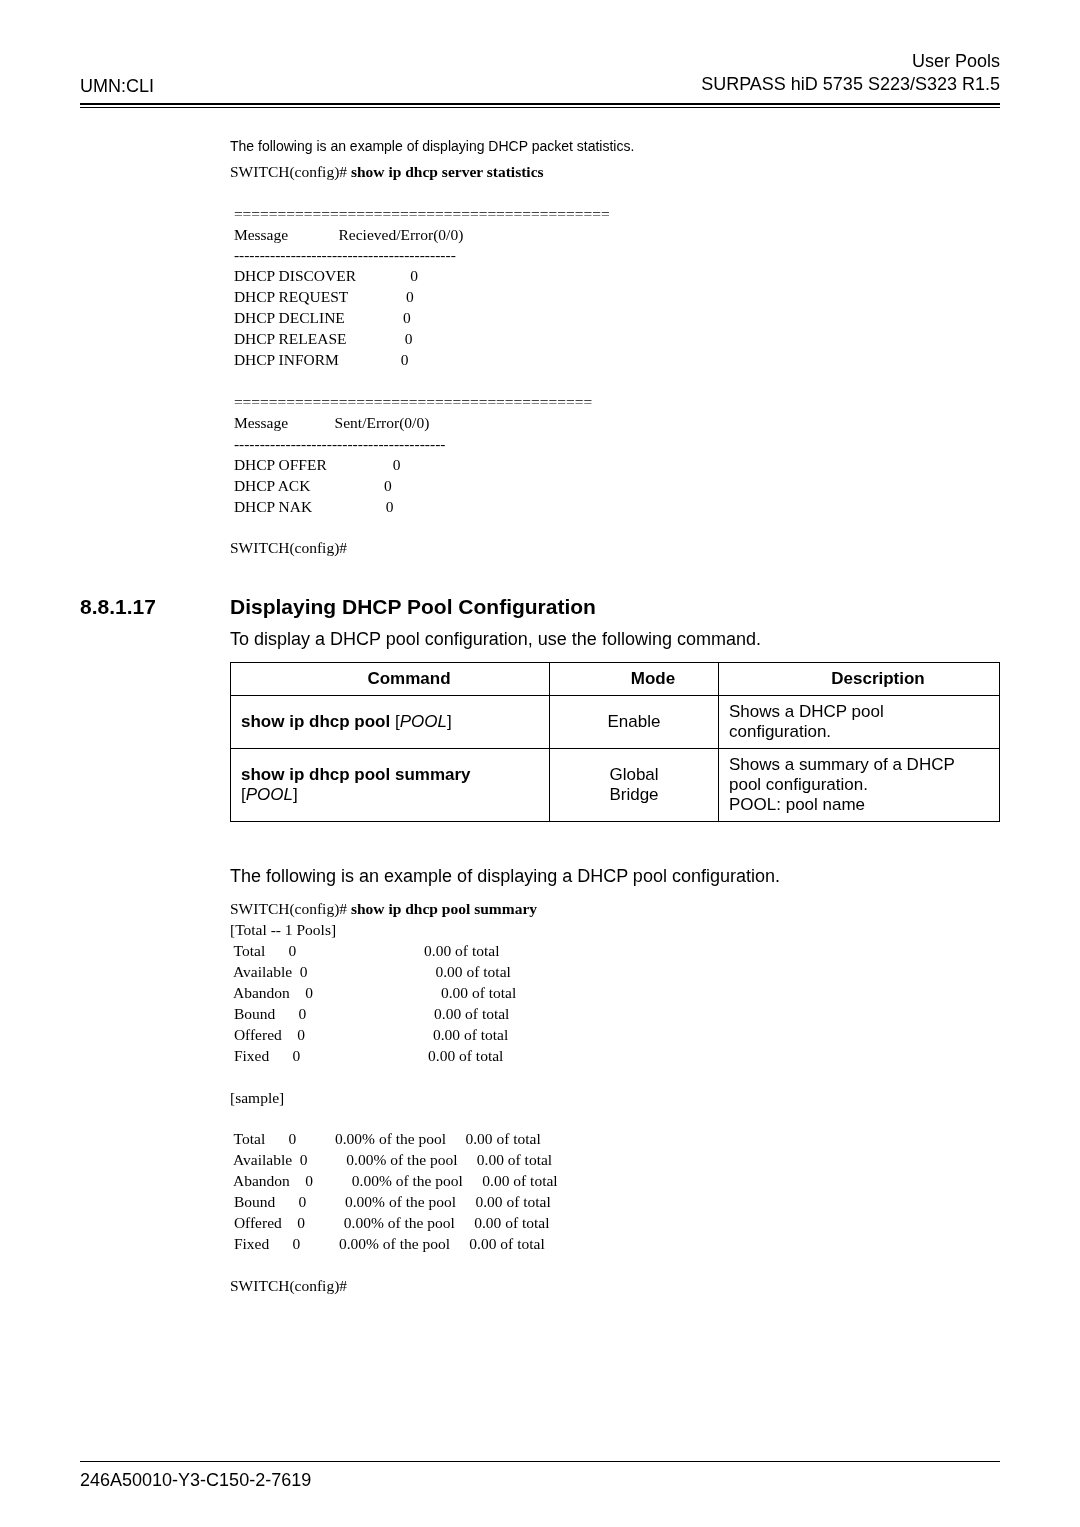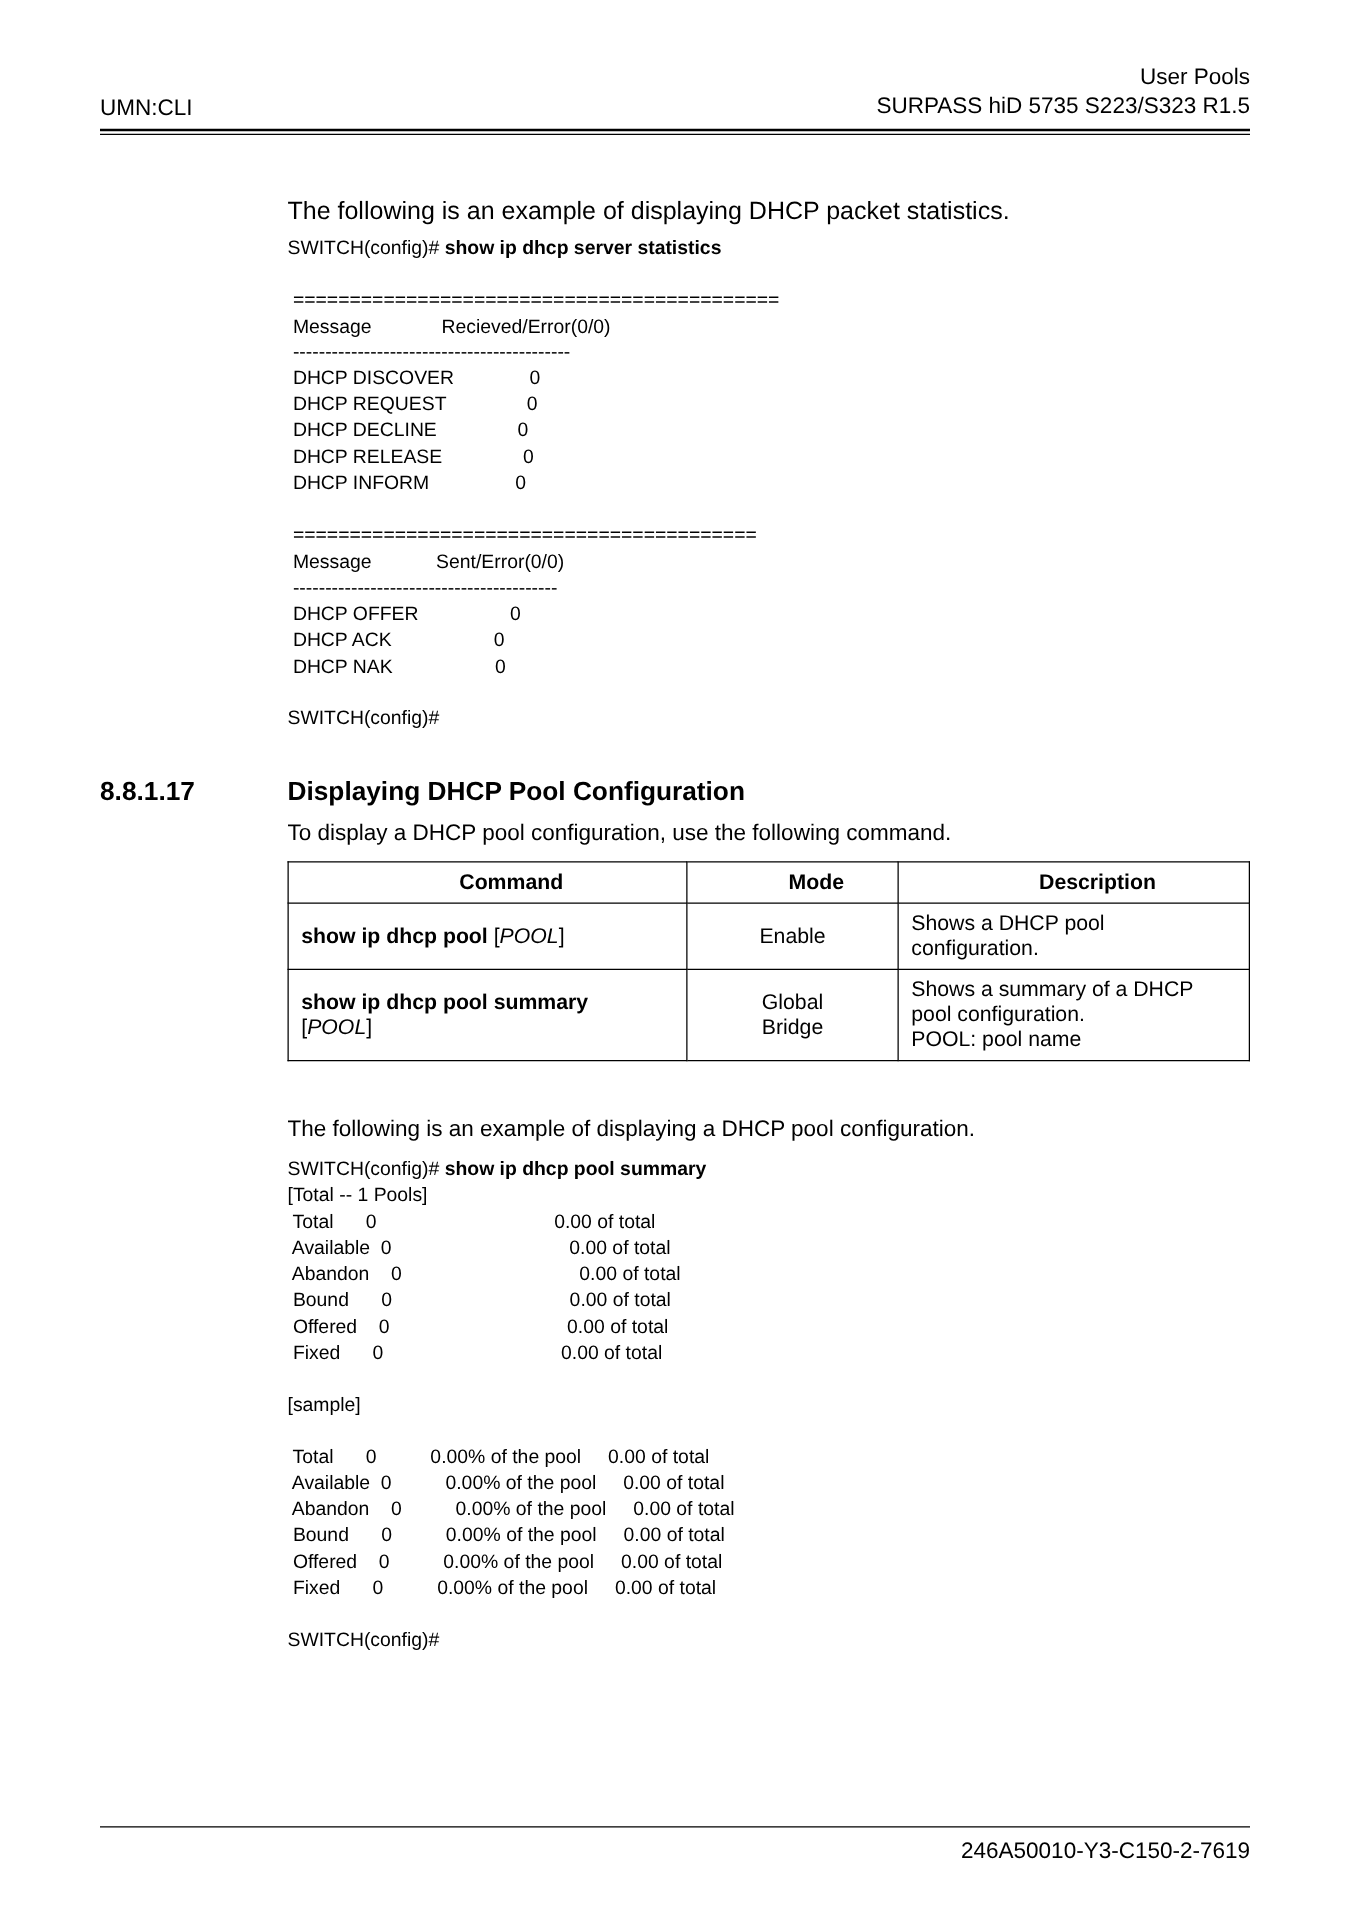--- a/index.html
+++ b/index.html
@@ -34,25 +34,25 @@
     text-align: right;
     font-size: 18px;
     line-height: 1.3;
   }
   .thinline {
     border-top: 1px solid #000;
     margin-top: 2px;
   }
   .body-text {
     margin-left: 150px;
-    margin-top: 50px;
-    font-size: 20px;
+    margin-top: 30px;
+    font-size: 14px;
   }
   pre.mono {
-    font-family: Liberation Sans, sans-serif;
+    font-family: Liberation Serif, serif;
     font-size: 15.5px;
     line-height: 1.35;
     white-space: pre;
     margin: 8px 0 8px 0;
     margin-left: 150px;
   }
   pre.mono .bold { font-weight: bold; }
   .section-row {
     display: flex;
     align-items: baseline;
@@ -94,21 +94,21 @@
   }
   .ital { font-style: italic; }
   .footer {
     position: absolute;
     bottom: 36px;
     left: 80px;
     right: 80px;
     border-top: 1px solid #000;
     padding-top: 8px;
     display: flex;
-    justify-content: flex-end;
+    justify-content: flex-start;
     font-size: 18px;
   }
 </style>
 </head>
 <body>
 
 <div class="page">
 
   <div class="header">
     <div class="header-left">UMN:CLI</div>

